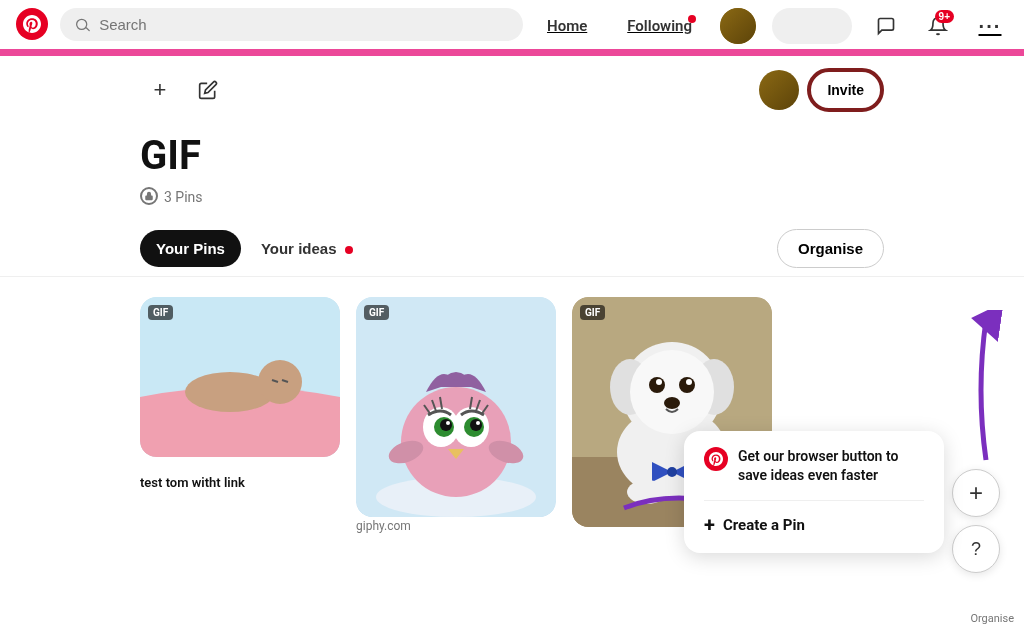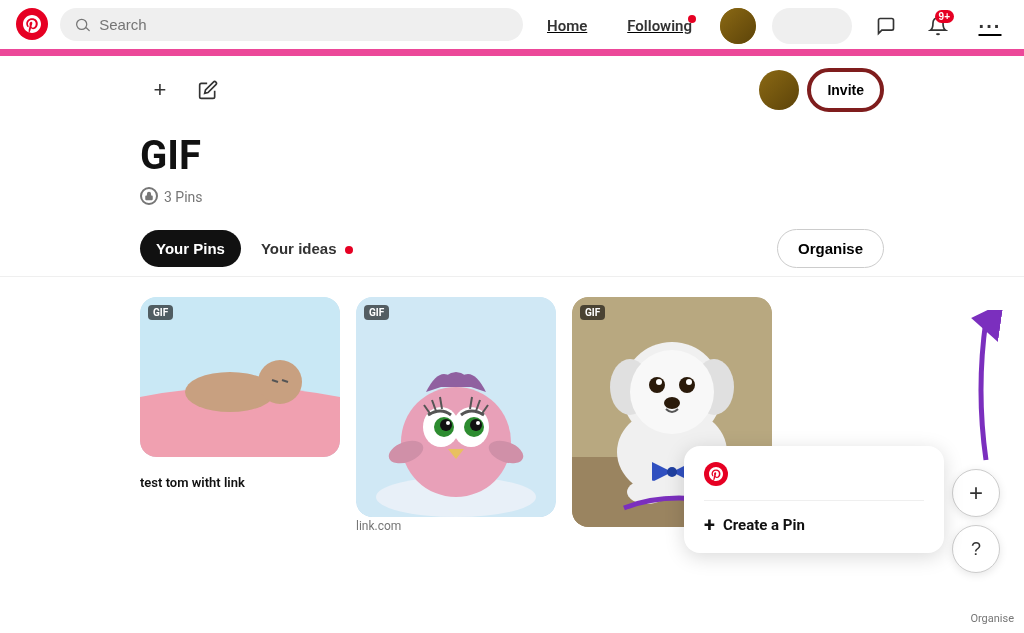--- a/index.html
+++ b/index.html
@@ -491,21 +491,21 @@
           <line x1="125" y1="118" x2="132" y2="108" stroke="#555" stroke-width="2"></line>
           <line x1="120" y1="114" x2="124" y2="103" stroke="#555" stroke-width="2"></line>
           <line x1="114" y1="112" x2="116" y2="100" stroke="#555" stroke-width="2"></line>
 
           <ellipse cx="50" cy="155" rx="18" ry="10" fill="#d090a8" transform="rotate(-20 50 155)"></ellipse>
           <ellipse cx="150" cy="155" rx="18" ry="10" fill="#d090a8" transform="rotate(20 150 155)"></ellipse>
         </svg>
       </div>
       <span class="pin-label-gif">GIF</span>
     </div>
-    <div class="pin-source">link.com</div>
+    <div class="pin-source">giphy.com</div>
   </div>
 
   <div class="pin-card">
     <div class="pin-image">
       <div class="pin-img-3">
         
         <svg width="200" height="230" viewBox="0 0 200 230">
           <rect width="200" height="230" fill="#b8a880"></rect>
 
           <rect y="160" width="200" height="70" fill="#9a8460"></rect>
@@ -542,20 +542,21 @@
   </div>
 </div>
 
 <div class="popup-container">
   <div class="popup-header">
     <div class="popup-icon">
       <svg width="14" height="14" viewBox="0 0 24 24" fill="white">
         <path d="M12 0C5.373 0 0 5.373 0 12c0 5.084 3.163 9.426 7.627 11.174-.105-.949-.2-2.405.042-3.441.218-.937 1.407-5.965 1.407-5.965s-.359-.719-.359-1.782c0-1.668.967-2.914 2.171-2.914 1.023 0 1.518.769 1.518 1.69 0 1.029-.655 2.568-.994 3.995-.283 1.194.599 2.169 1.777 2.169 2.133 0 3.772-2.249 3.772-5.495 0-2.873-2.064-4.882-5.012-4.882-3.414 0-5.418 2.561-5.418 5.207 0 1.031.397 2.138.893 2.738a.36.36 0 01.083.345l-.333 1.36c-.053.22-.174.267-.402.161-1.499-.698-2.436-2.889-2.436-4.649 0-3.785 2.75-7.262 7.929-7.262 4.163 0 7.398 2.967 7.398 6.931 0 4.136-2.607 7.464-6.227 7.464-1.216 0-2.359-.632-2.75-1.378l-.748 2.853c-.271 1.043-1.002 2.35-1.492 3.146C9.57 23.812 10.763 24 12 24c6.627 0 12-5.373 12-12S18.627 0 12 0z"></path>
       </svg>
     </div>
+    <span class="popup-text">Get our browser button to save ideas even faster</span>
   </div>
   <hr class="popup-divider">
   <div class="popup-action">
     <span class="popup-plus">+</span>
     <span>Create a Pin</span>
   </div>
 </div>
 
 <div class="fab-container">
   <button class="fab-btn">+</button>

